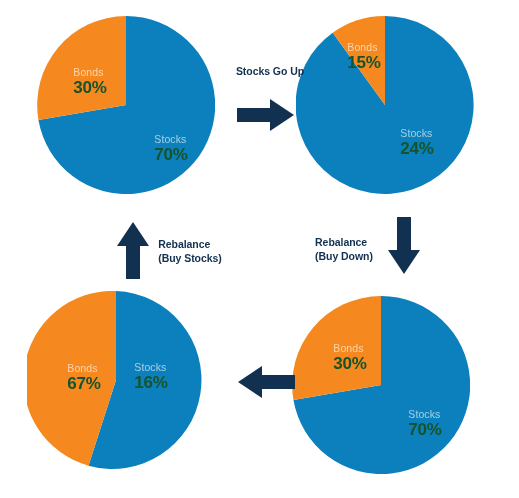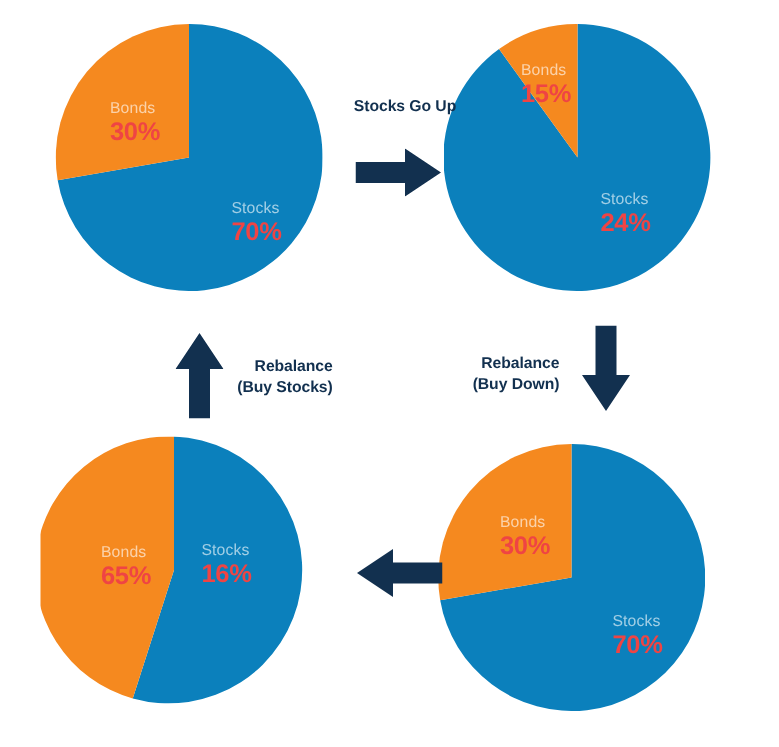--- a/index.html
+++ b/index.html
@@ -27,35 +27,35 @@
     display:block;
     font-size:10.5px;
     font-weight:400;
     color:rgba(255,255,255,0.62);
     letter-spacing:.1px;
   }
   .slice-label .pc{
     display:block;
     font-size:17px;
     font-weight:700;
-    color:#ef4444;
+    color:#14532d;
     letter-spacing:-.2px;
     margin-top:1px;
   }
 
   .arrow{position:absolute;}
   .arrow svg{display:block;}
 
   .arrow-label{
     position:absolute;
     color:#12304F;
     font-size:10.5px;
     font-weight:700;
     line-height:1.32;
-    text-align:right;
+    text-align:left;
     white-space:nowrap;
     transform:translate(-50%,-50%);
     letter-spacing:-.05px;
   }
   .arrow-label span{display:block;}
 
   
   #pie-tl{left:37px;  top:16px;}
   #pie-tr{left:296px; top:16px;}
   #pie-bl{left:27px;  top:291px;}
@@ -131,21 +131,21 @@
       <path d="M 89 89 L 89 0 A 89 89 0 1 1 61.49 174.64 Z" fill="#0B80BC"></path>
 
       <path d="M 89 89 L 61.49 174.64 A 89 89 0 0 1 89 0 Z" fill="#F5891F"></path>
     </svg>
     <div class="slice-label" style="left:124px;top:86px;">
       <span class="nm">Stocks</span>
       <span class="pc">16%</span>
     </div>
     <div class="slice-label" style="left:57px;top:87px;">
       <span class="nm">Bonds</span>
-      <span class="pc">65%</span>
+      <span class="pc">67%</span>
     </div>
   </div>
 
   <div class="arrow" id="arrow-top">
     <svg width="57" height="32" viewBox="0 0 57 32">
       <path d="M 0 9 L 33 9 L 33 0 L 57 16 L 33 32 L 33 23 L 0 23 Z" fill="#12304F"></path>
     </svg>
   </div>
   <div class="arrow-label" id="label-top">
     <span>Stocks Go Up</span>

